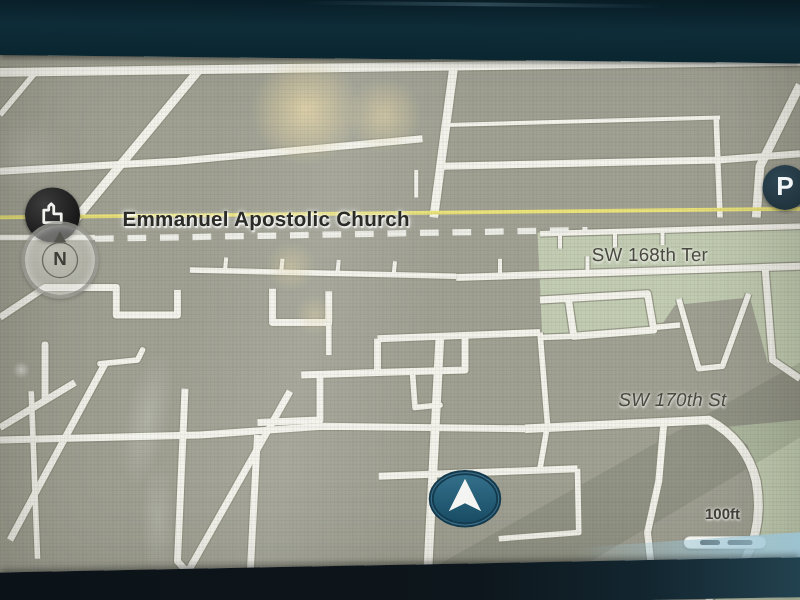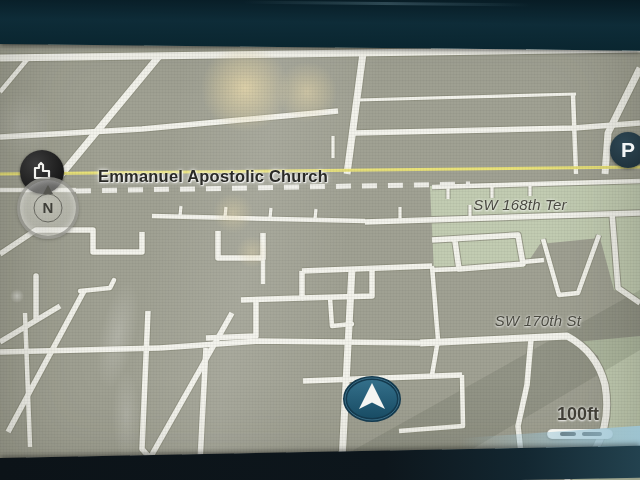--- a/index.html
+++ b/index.html
@@ -70,24 +70,24 @@
     width:27px;height:27px;border-radius:50%;border:1.5px solid rgba(90,90,84,.85);}
   #compass .n{position:absolute;left:50%;top:50%;transform:translate(-50%,-52%);
     font-size:15px;font-weight:bold;color:#3e3e38;}
   #parking-badge{left:610px;top:132px;width:36px;height:36px;border-radius:50%;
     background:radial-gradient(circle at 38% 32%,#2d4653,var(--parking_badge,#20333d) 75%);
     display:flex;align-items:center;justify-content:center;
     color:#f2f5f6;font-size:21px;font-weight:bold;box-shadow:0 1px 3px rgba(0,0,0,.45);}
   .street-label{font-size:15px;font-weight:500;color:var(--street_text,#4a4a41);
     text-align:center;white-space:nowrap;letter-spacing:.2px;
     text-shadow:0 0 3px rgba(255,255,255,.85),0 1px 2px rgba(255,255,255,.65);}
-  #street-168{left:455px;top:196px;width:130px;font-style:italic;}
+  #street-168{left:455px;top:196px;width:130px;}
   #street-170{left:478px;top:312px;width:120px;font-style:italic;}
   #vehicle-marker{left:341px;top:374px;width:62px;height:50px;}
-  #scale-label{left:545px;top:404px;width:66px;font-size:18px;font-weight:bold;
+  #scale-label{left:545px;top:404px;width:66px;font-size:12px;font-weight:bold;
     color:#413f37;text-align:center;white-space:nowrap;
     text-shadow:0 0 3px rgba(255,255,255,.9),0 1px 2px rgba(255,255,255,.7);}
   #scale-bar{left:547px;top:429px;width:66px;height:10px;border-radius:5px;
     background:#f5f5f0;box-shadow:0 1px 2px rgba(60,60,50,.5),inset 0 0 1px #999;
     display:flex;align-items:center;overflow:hidden;}
   #scale-bar i{display:block;height:4px;border-radius:2px;background:#2c2c2a;}
   #scale-bar .s1{margin-left:13px;width:16px;}
   #scale-bar .s2{margin-left:6px;width:20px;}
 </style>
 </head>

